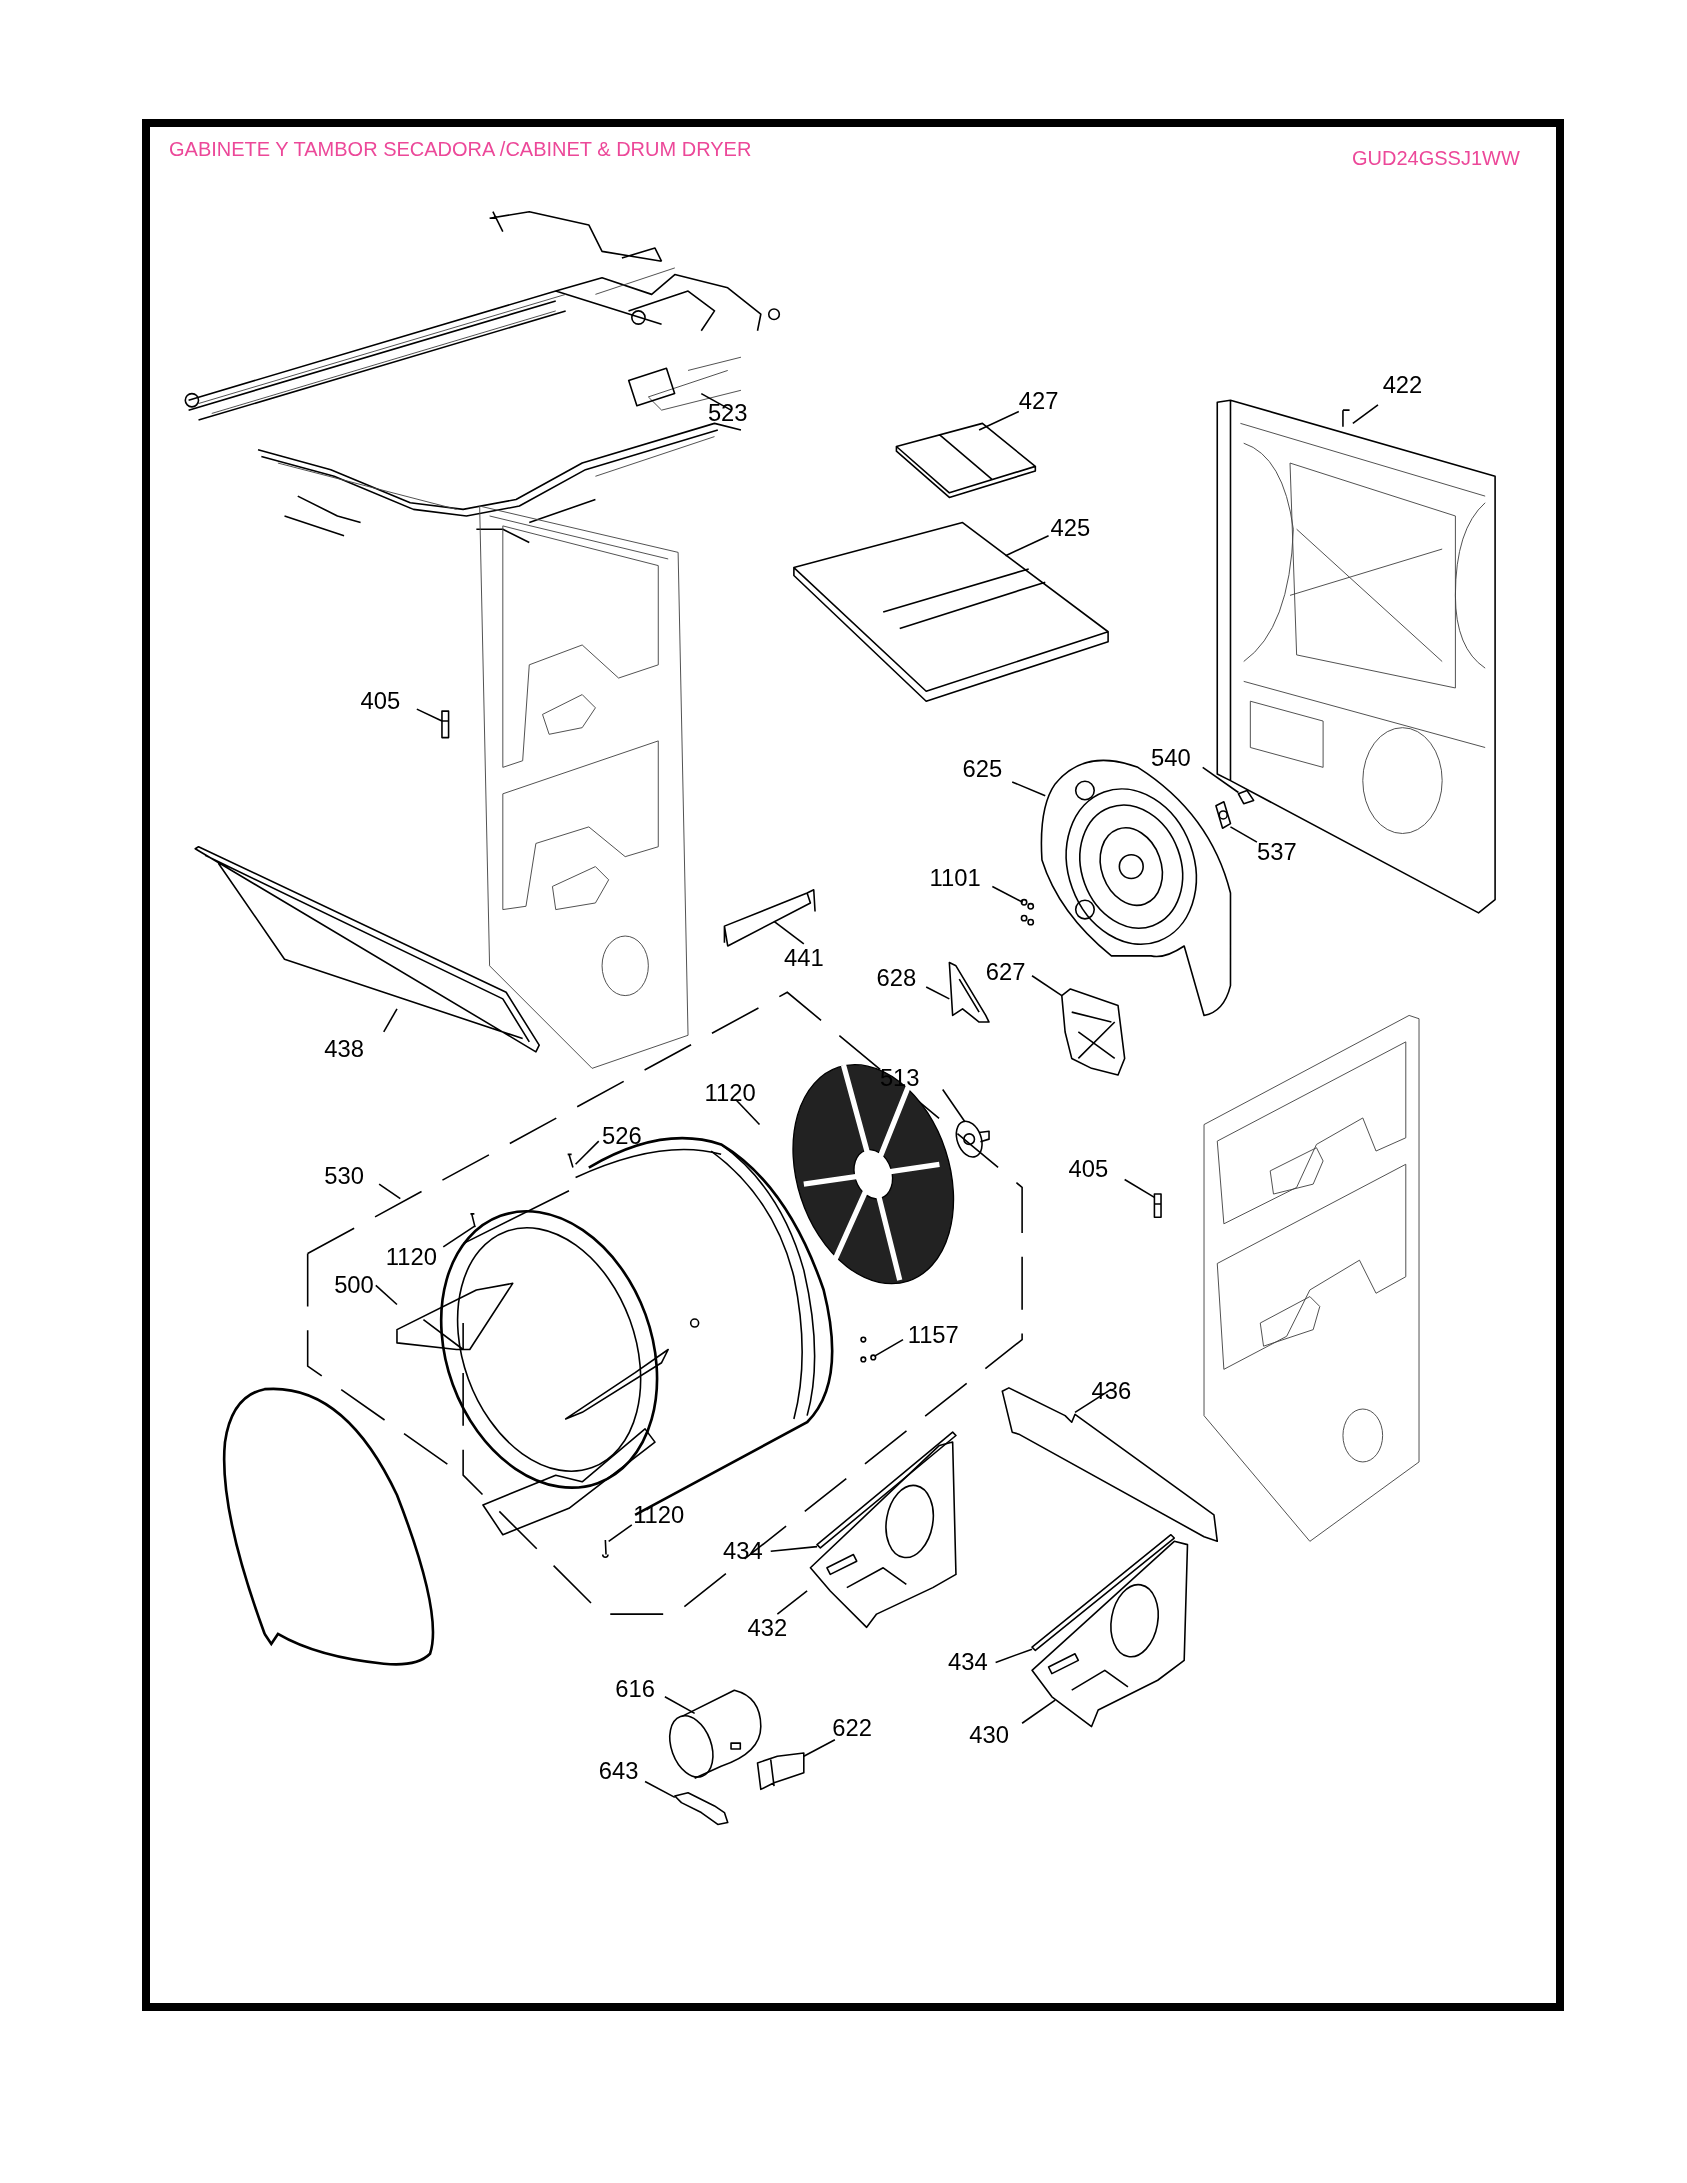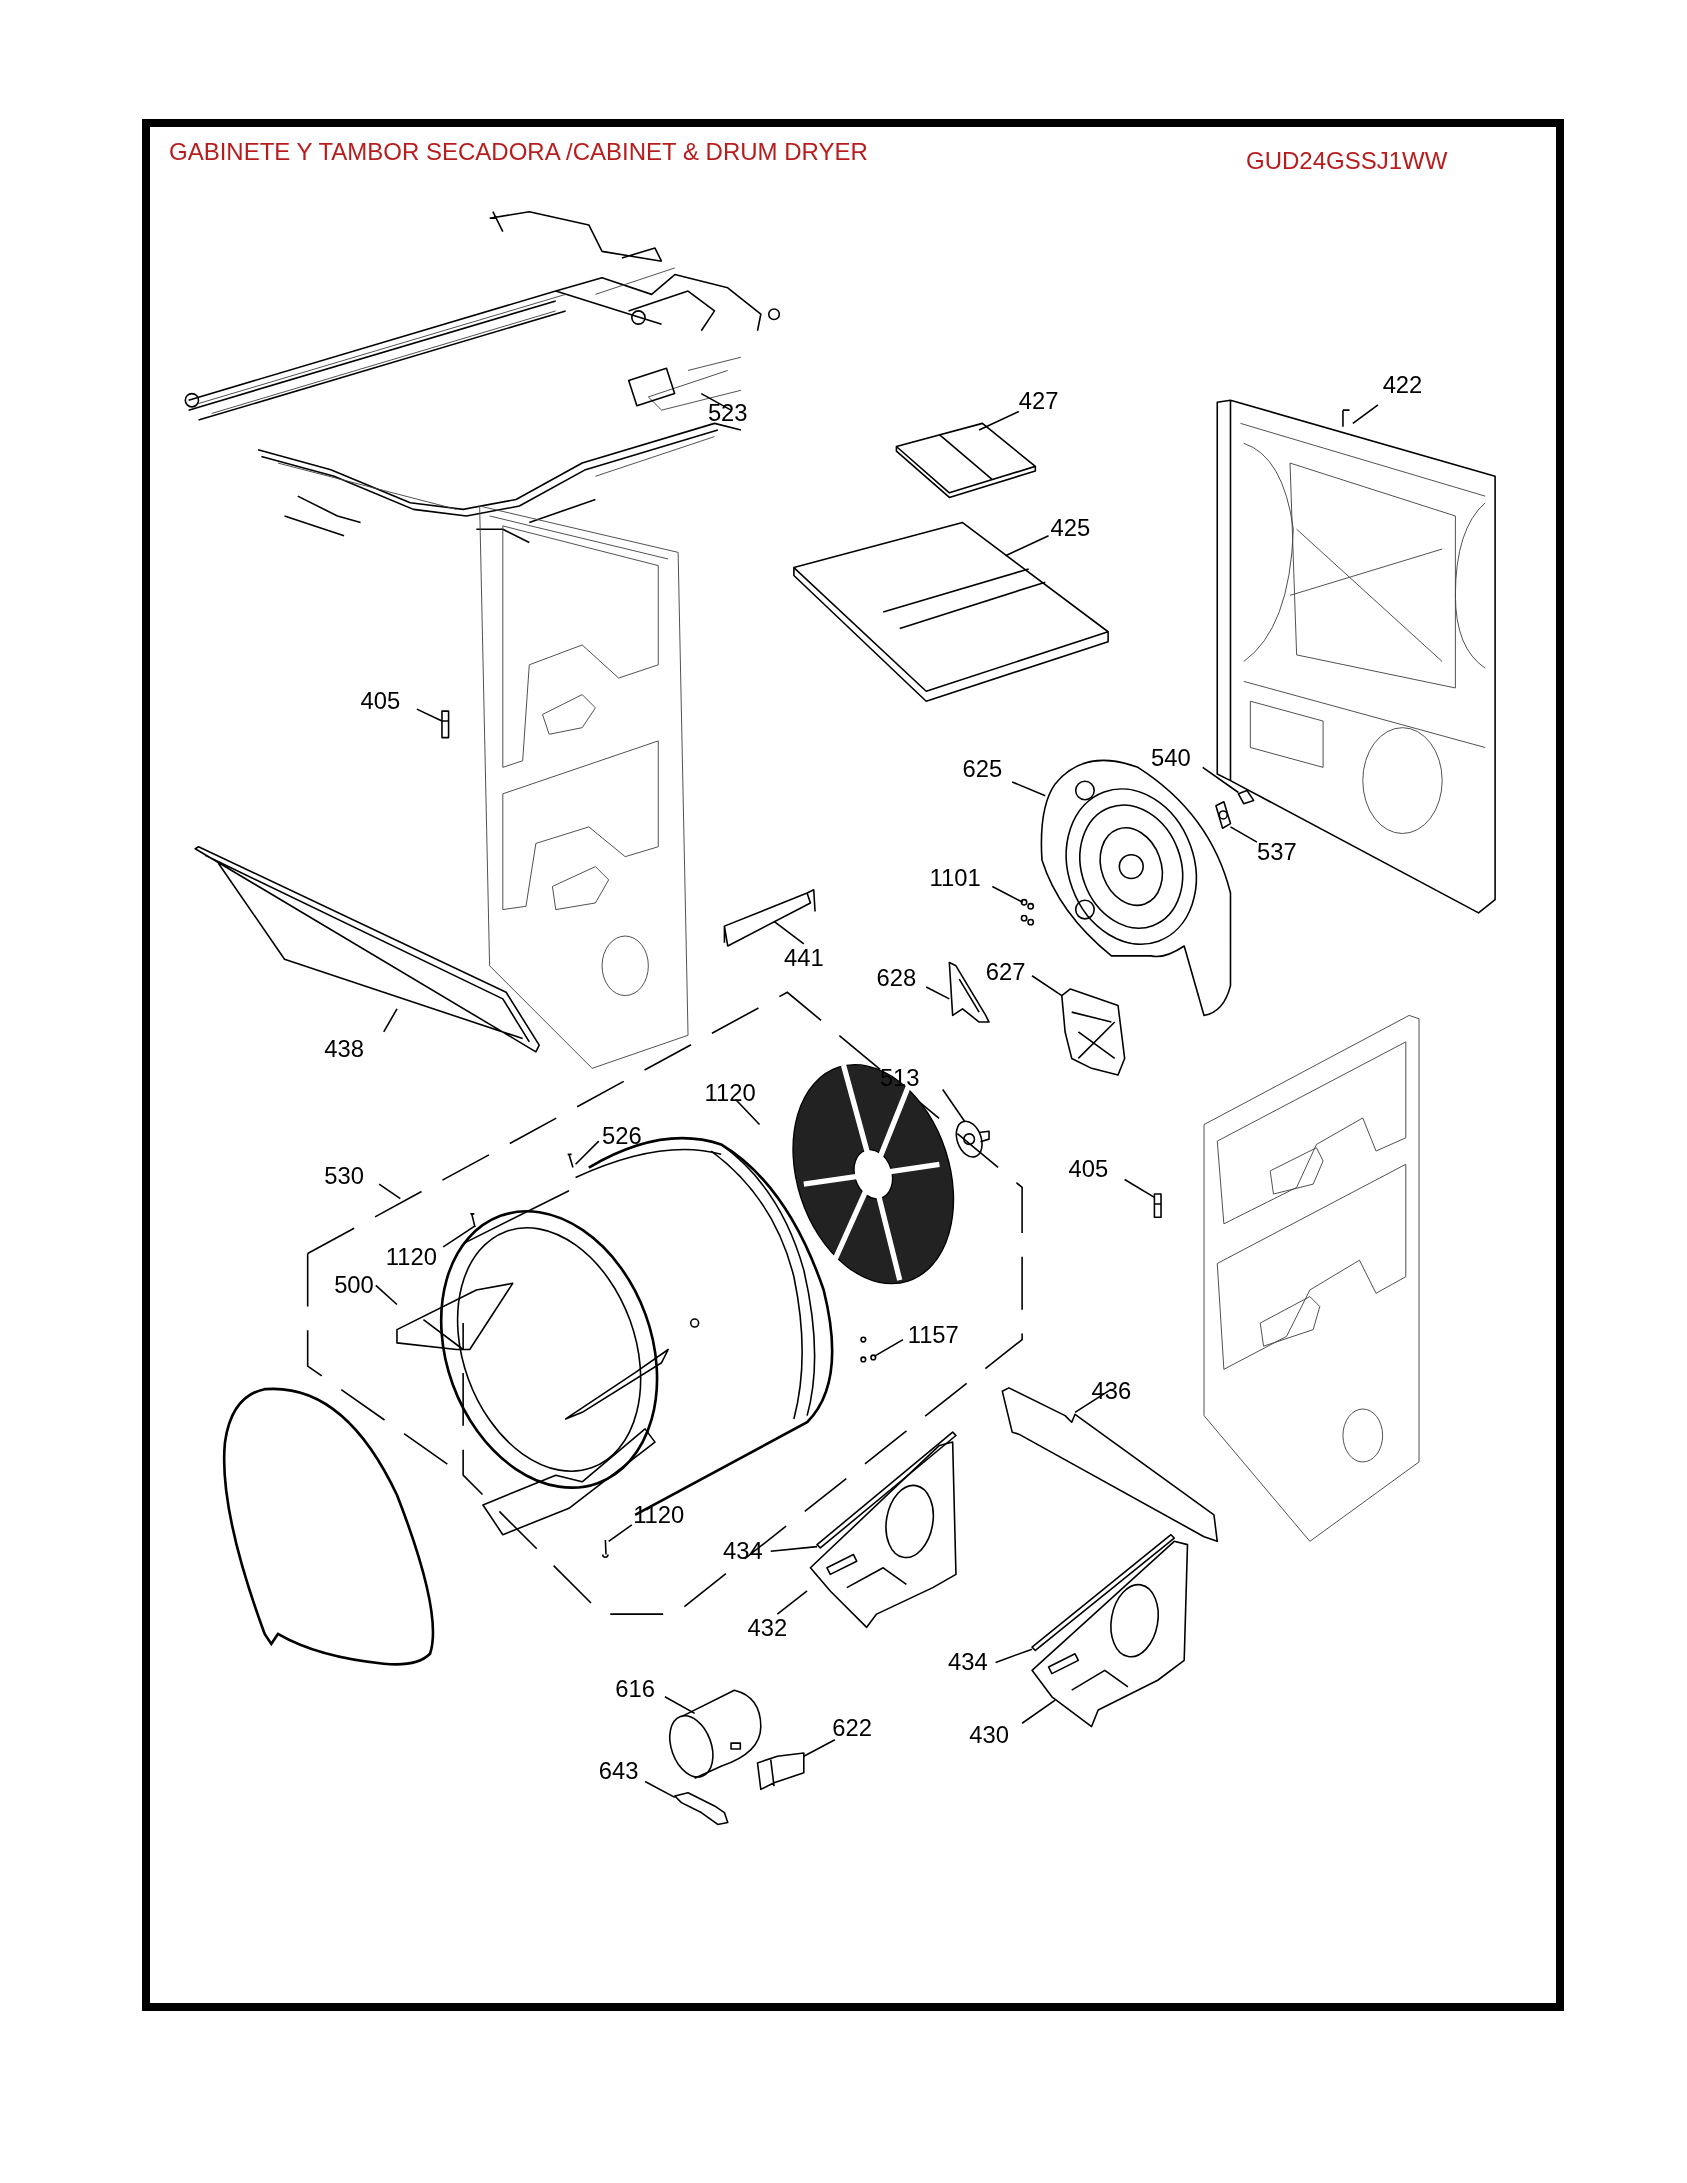--- a/index.html
+++ b/index.html
@@ -1,33 +1,33 @@
 <!DOCTYPE html>
 <html style="font-size:10.6px"><head>
 <meta charset="utf-8">
 <style>
   html, body { margin:0; padding:0; background:#ffffff; }
   body { width:1687px; height:2183px; position:relative; overflow:hidden; font-family:"Liberation Sans", sans-serif; }
   #frame { position:absolute; left:142px; top:119px; width:1422px; height:1892px; border:8px solid #000; box-sizing:border-box; }
-  .title { position:absolute; font-size:24px; color:#b91c1c; white-space:nowrap; letter-spacing:0px; }
+  .title { position:absolute; font-size:20px; color:#ec4899; white-space:nowrap; letter-spacing:0px; }
   #diagram { position:absolute; left:0; top:0; width:1687px; height:2183px; }
   #diagram text { font-family:"Liberation Sans", sans-serif; font-size:36px; fill:#000; }
   .part { fill:none; stroke:#000; stroke-width:2.4; stroke-linejoin:round; }
   .part-thin { fill:none; stroke:#444; stroke-width:1.4; }
   .part-heavy { fill:none; stroke:#000; stroke-width:4; }
   .leader { stroke:#000; stroke-width:2.4; fill:none; }
   .dash { fill:none; stroke:#000; stroke-width:2.4; stroke-dasharray:80 36; }
   .mesh { fill:#222; stroke:#000; stroke-width:2; }
 </style>
 </head>
 <body>
 
 <div id="frame"></div>
 <div class="title" style="left:169px; top:138px;">GABINETE Y TAMBOR SECADORA /CABINET &amp; DRUM  DRYER</div>
-<div class="title" style="left:1246px; top:147px;">GUD24GSSJ1WW</div>
+<div class="title" style="left:1352px; top:147px;">GUD24GSSJ1WW</div>
 
 <svg id="diagram" viewBox="0 0 2550 3300">
 
   <g>
     <path class="part" d="M285 605 L840 440 L1000 490 M285 620 L840 455 M300 635 L855 470 M840 440 L910 420 L985 445 L1020 415 L1100 435 L1150 475 L1145 500 M740 330 L800 320 L890 340 L910 380 L1000 395 M745 320 L760 350 M940 390 L990 375 L1000 395 M950 470 L1040 440 L1080 470 L1060 500"></path>
     <path class="part" d="M390 680 L500 710 L620 760 L700 770 L780 755 L880 700 L1080 640 L1120 650 M395 690 L505 720 L625 770 L705 780 L785 765 L885 710 L1085 650 M450 750 L510 780 L545 790 M430 780 L520 810 M720 800 L760 800 L800 820 M800 790 L900 755"></path>
     <path class="part-thin" d="M300 610 L855 445 M320 625 L840 470 M900 445 L1020 405 M420 700 L690 770 M900 720 L1080 660 M1040 560 L1120 540 M1100 560 L980 600 L1000 620 L1120 590"></path>
     <rect class="part" x="955" y="565" width="60" height="40" transform="rotate(-18 985 585)"></rect>
     <circle class="part" cx="290" cy="605" r="10"></circle>
     <circle class="part" cx="965" cy="480" r="10"></circle>

